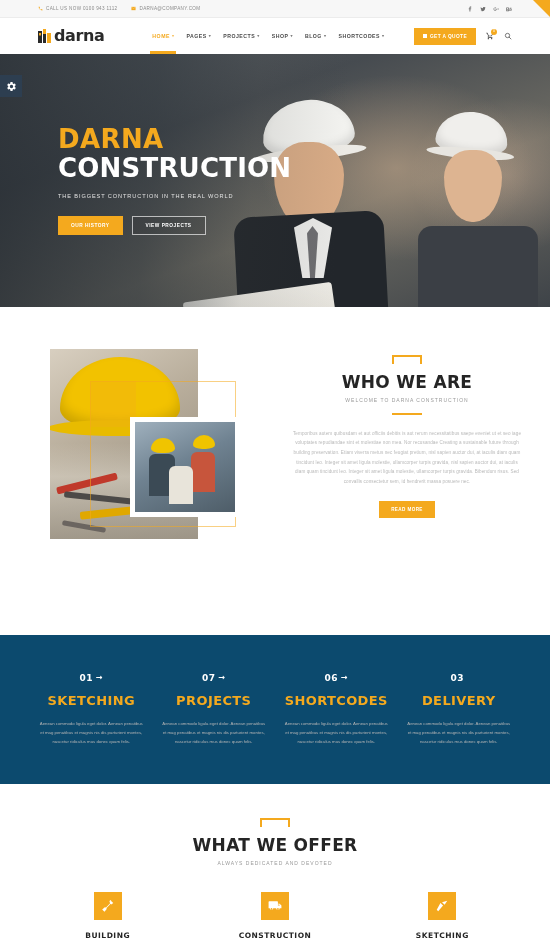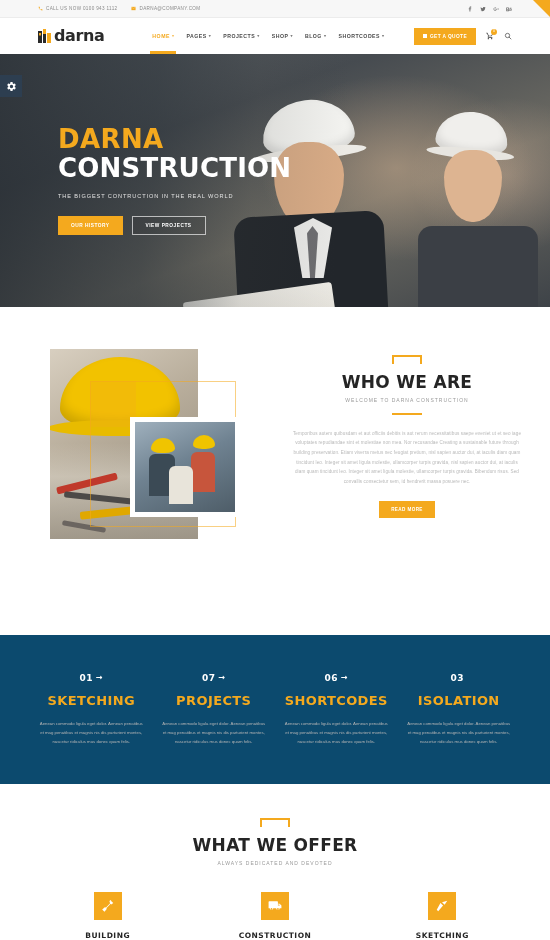--- a/index.html
+++ b/index.html
@@ -451,21 +451,21 @@
       <span class="pr-arrow">→</span>
     </div>
     <div class="pr-title">SHORTCODES</div>
     <div class="pr-desc">Aenean commodo ligula eget dolor. Aenean penatibus et mag penatibus et magnis nis dis parturient montes, nascetur ridiculus mus donec quam felis.</div>
   </div>
   <div class="pr-col">
     <div class="pr-num">
       <span>03</span>
       <span class="pr-arrow"></span>
     </div>
-    <div class="pr-title">ISOLATION</div>
+    <div class="pr-title">DELIVERY</div>
     <div class="pr-desc">Aenean commodo ligula eget dolor. Aenean penatibus et mag penatibus et magnis nis dis parturient montes, nascetur ridiculus mus donec quam felis.</div>
   </div>
 </div>
 
 <div class="offer">
   <div class="ornament"></div>
   <div class="sec-title">WHAT WE OFFER</div>
   <div class="sec-sub">ALWAYS DEDICATED AND DEVOTED</div>
 
   <div class="offer-cards">

